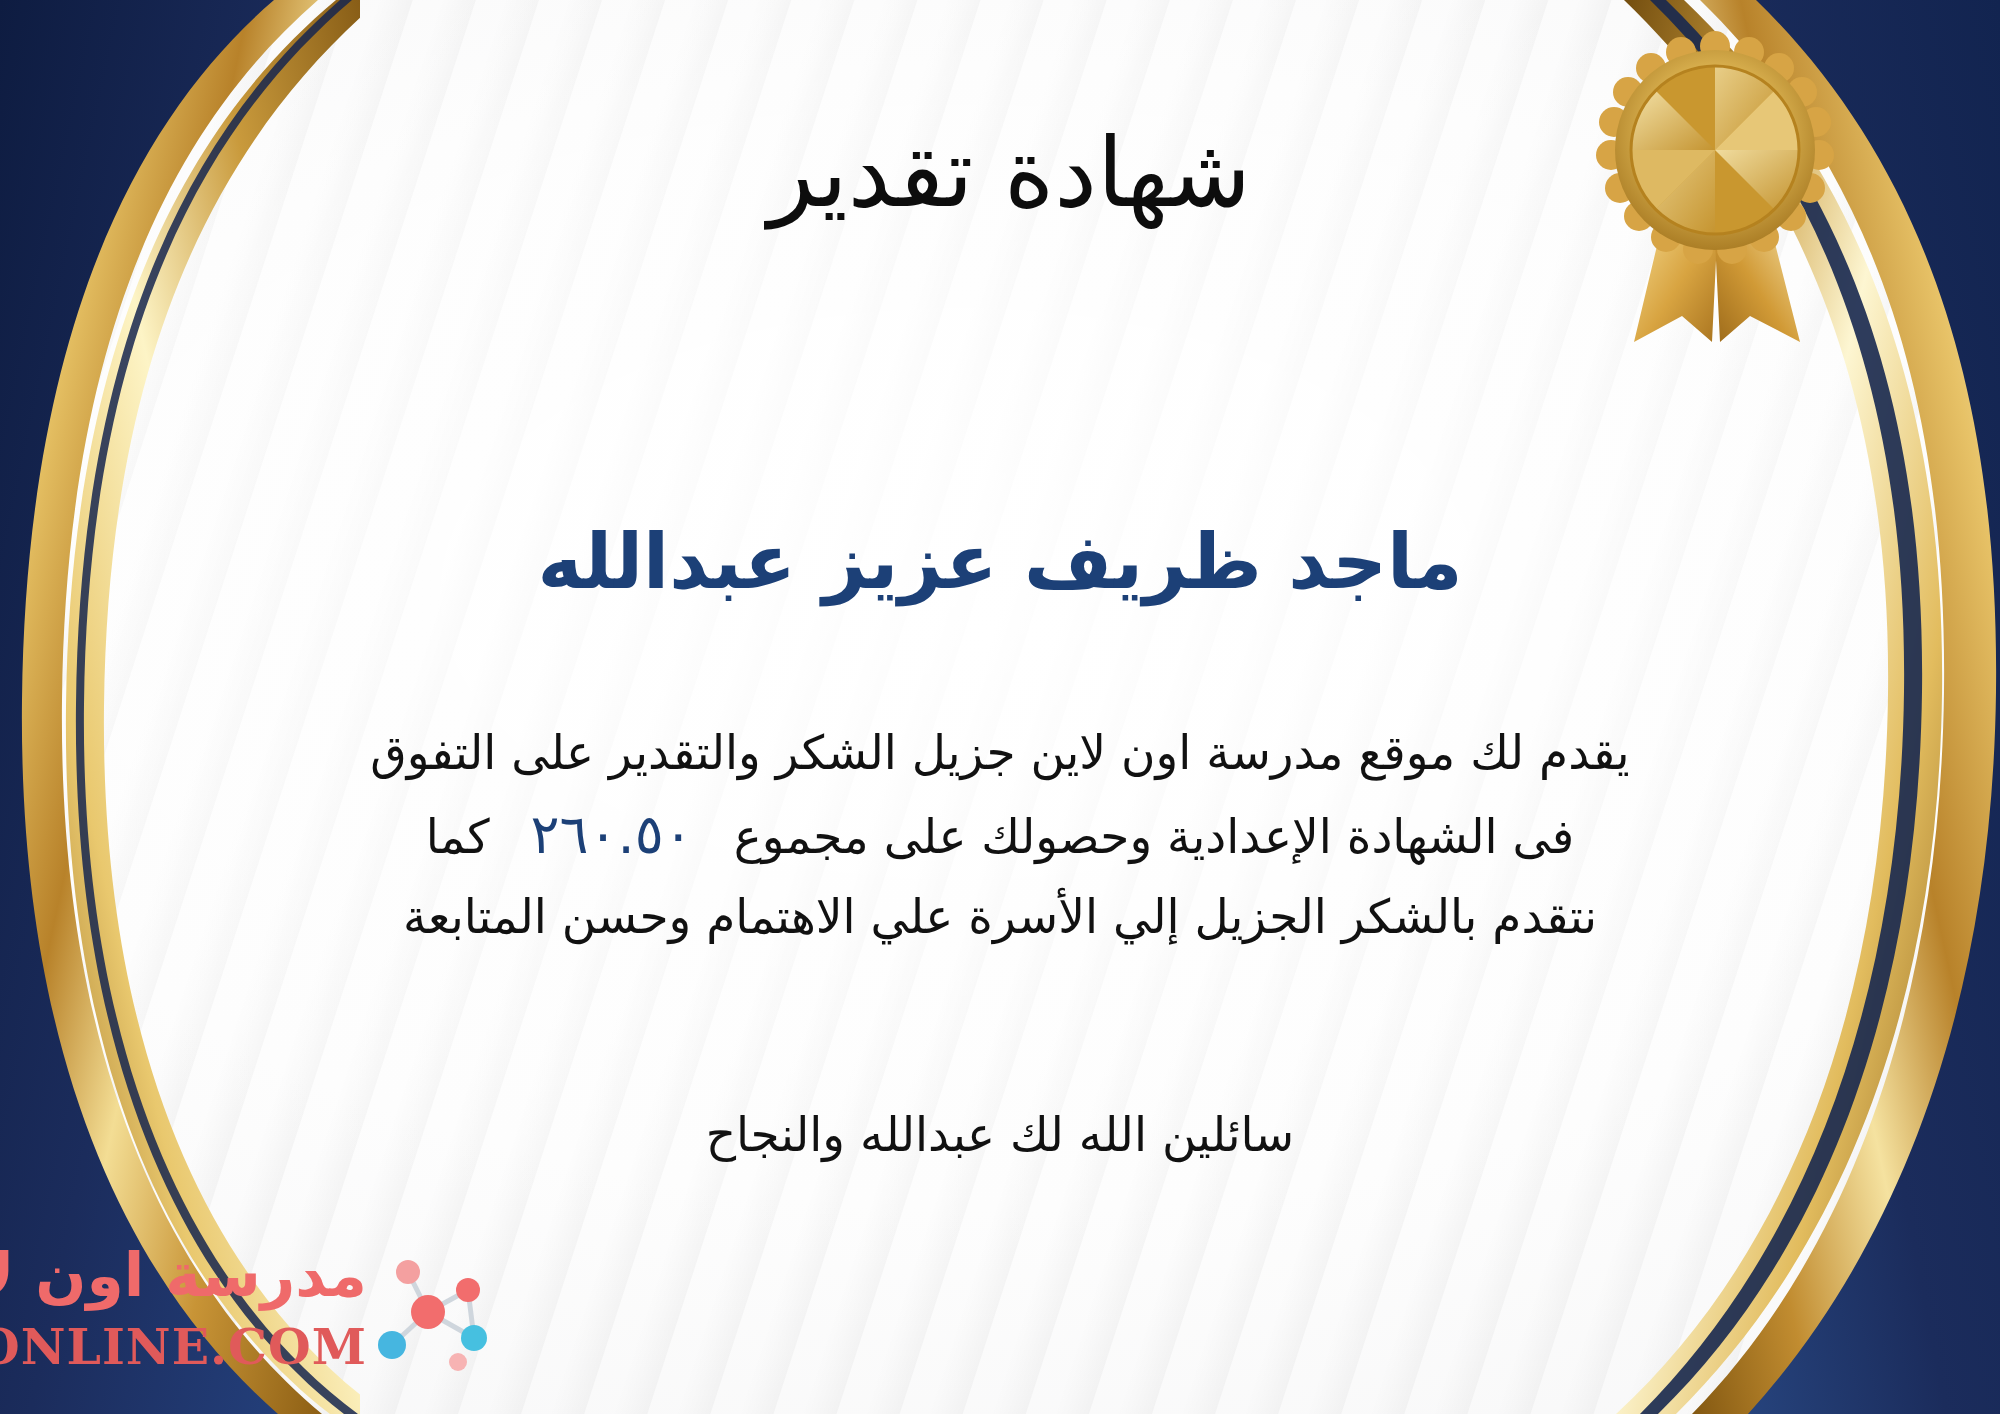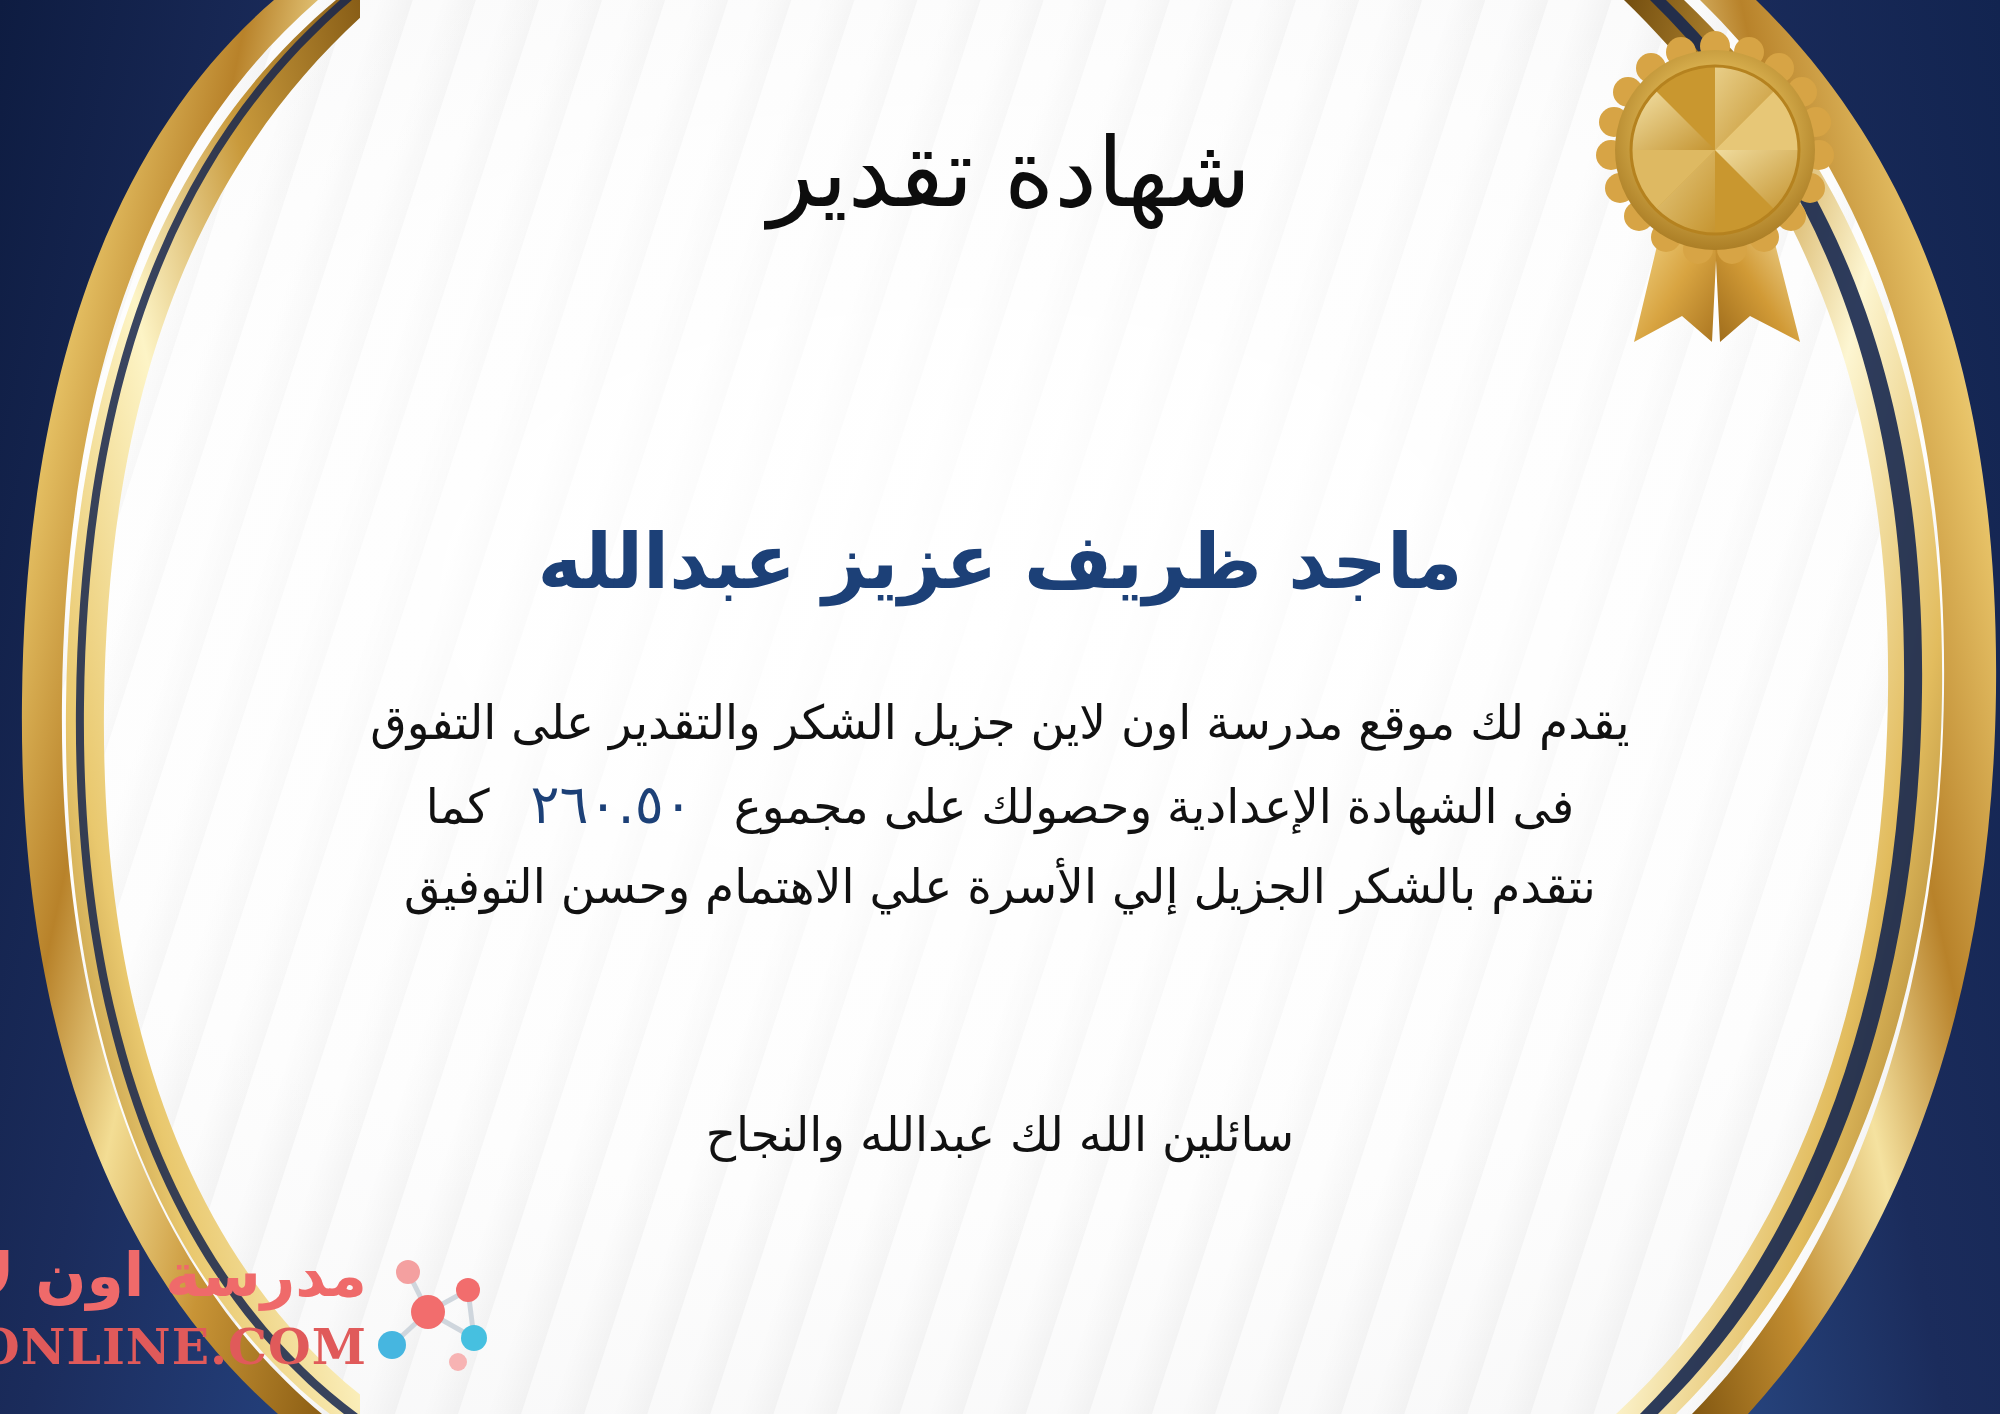--- a/index.html
+++ b/index.html
@@ -41,21 +41,21 @@
     position:absolute;top:125px;left:0;right:0;
     font-size:96px;line-height:1.0;color:#0d0d0d;font-weight:400;
     letter-spacing:0px;
     padding-left:19px;
   }
   .recipient{
     position:absolute;top:520px;left:0;right:0;
     font-size:76px;line-height:1.1;color:#1c4077;font-weight:700;
   }
   .body{
-    position:absolute;top:685px;left:120px;right:120px;
+    position:absolute;top:715px;left:120px;right:120px;
     font-size:47px;line-height:1.62;color:#111;font-weight:400;
   }
   .body .row{white-space:nowrap;}
   .score{color:#1c4077;font-weight:400;font-size:54px;padding:0 26px;}
   .closing{
     position:absolute;top:1100px;left:0;right:0;
     font-size:47px;line-height:1.5;color:#111;
   }
 
   
@@ -226,21 +226,21 @@
 
     <div class="recipient">ماجد ظريف عزيز عبدالله</div>
 
     <div class="body">
       <div class="row">يقدم لك موقع مدرسة اون لاين جزيل الشكر  والتقدير على التفوق</div>
       <div class="row">
         <span>فى الشهادة الإعدادية وحصولك على مجموع</span>
         <span class="score">٢٦٠.٥٠</span>
         <span>كما</span>
       </div>
-      <div class="row">نتقدم  بالشكر الجزيل إلي الأسرة علي الاهتمام وحسن التوفيق</div>
+      <div class="row">نتقدم  بالشكر الجزيل إلي الأسرة علي الاهتمام وحسن المتابعة</div>
     </div>
 
     <div class="closing">سائلين الله لك عبدالله  والنجاح</div>
   </div>
 
   <div class="brand">
     <div class="brand-ar">مدرسة اون لاين</div>
     <div class="brand-url">MADRSA-ONLINE.COM</div>
     <div class="brand-mark">
       <svg viewBox="0 0 140 135" width="140" height="135">

